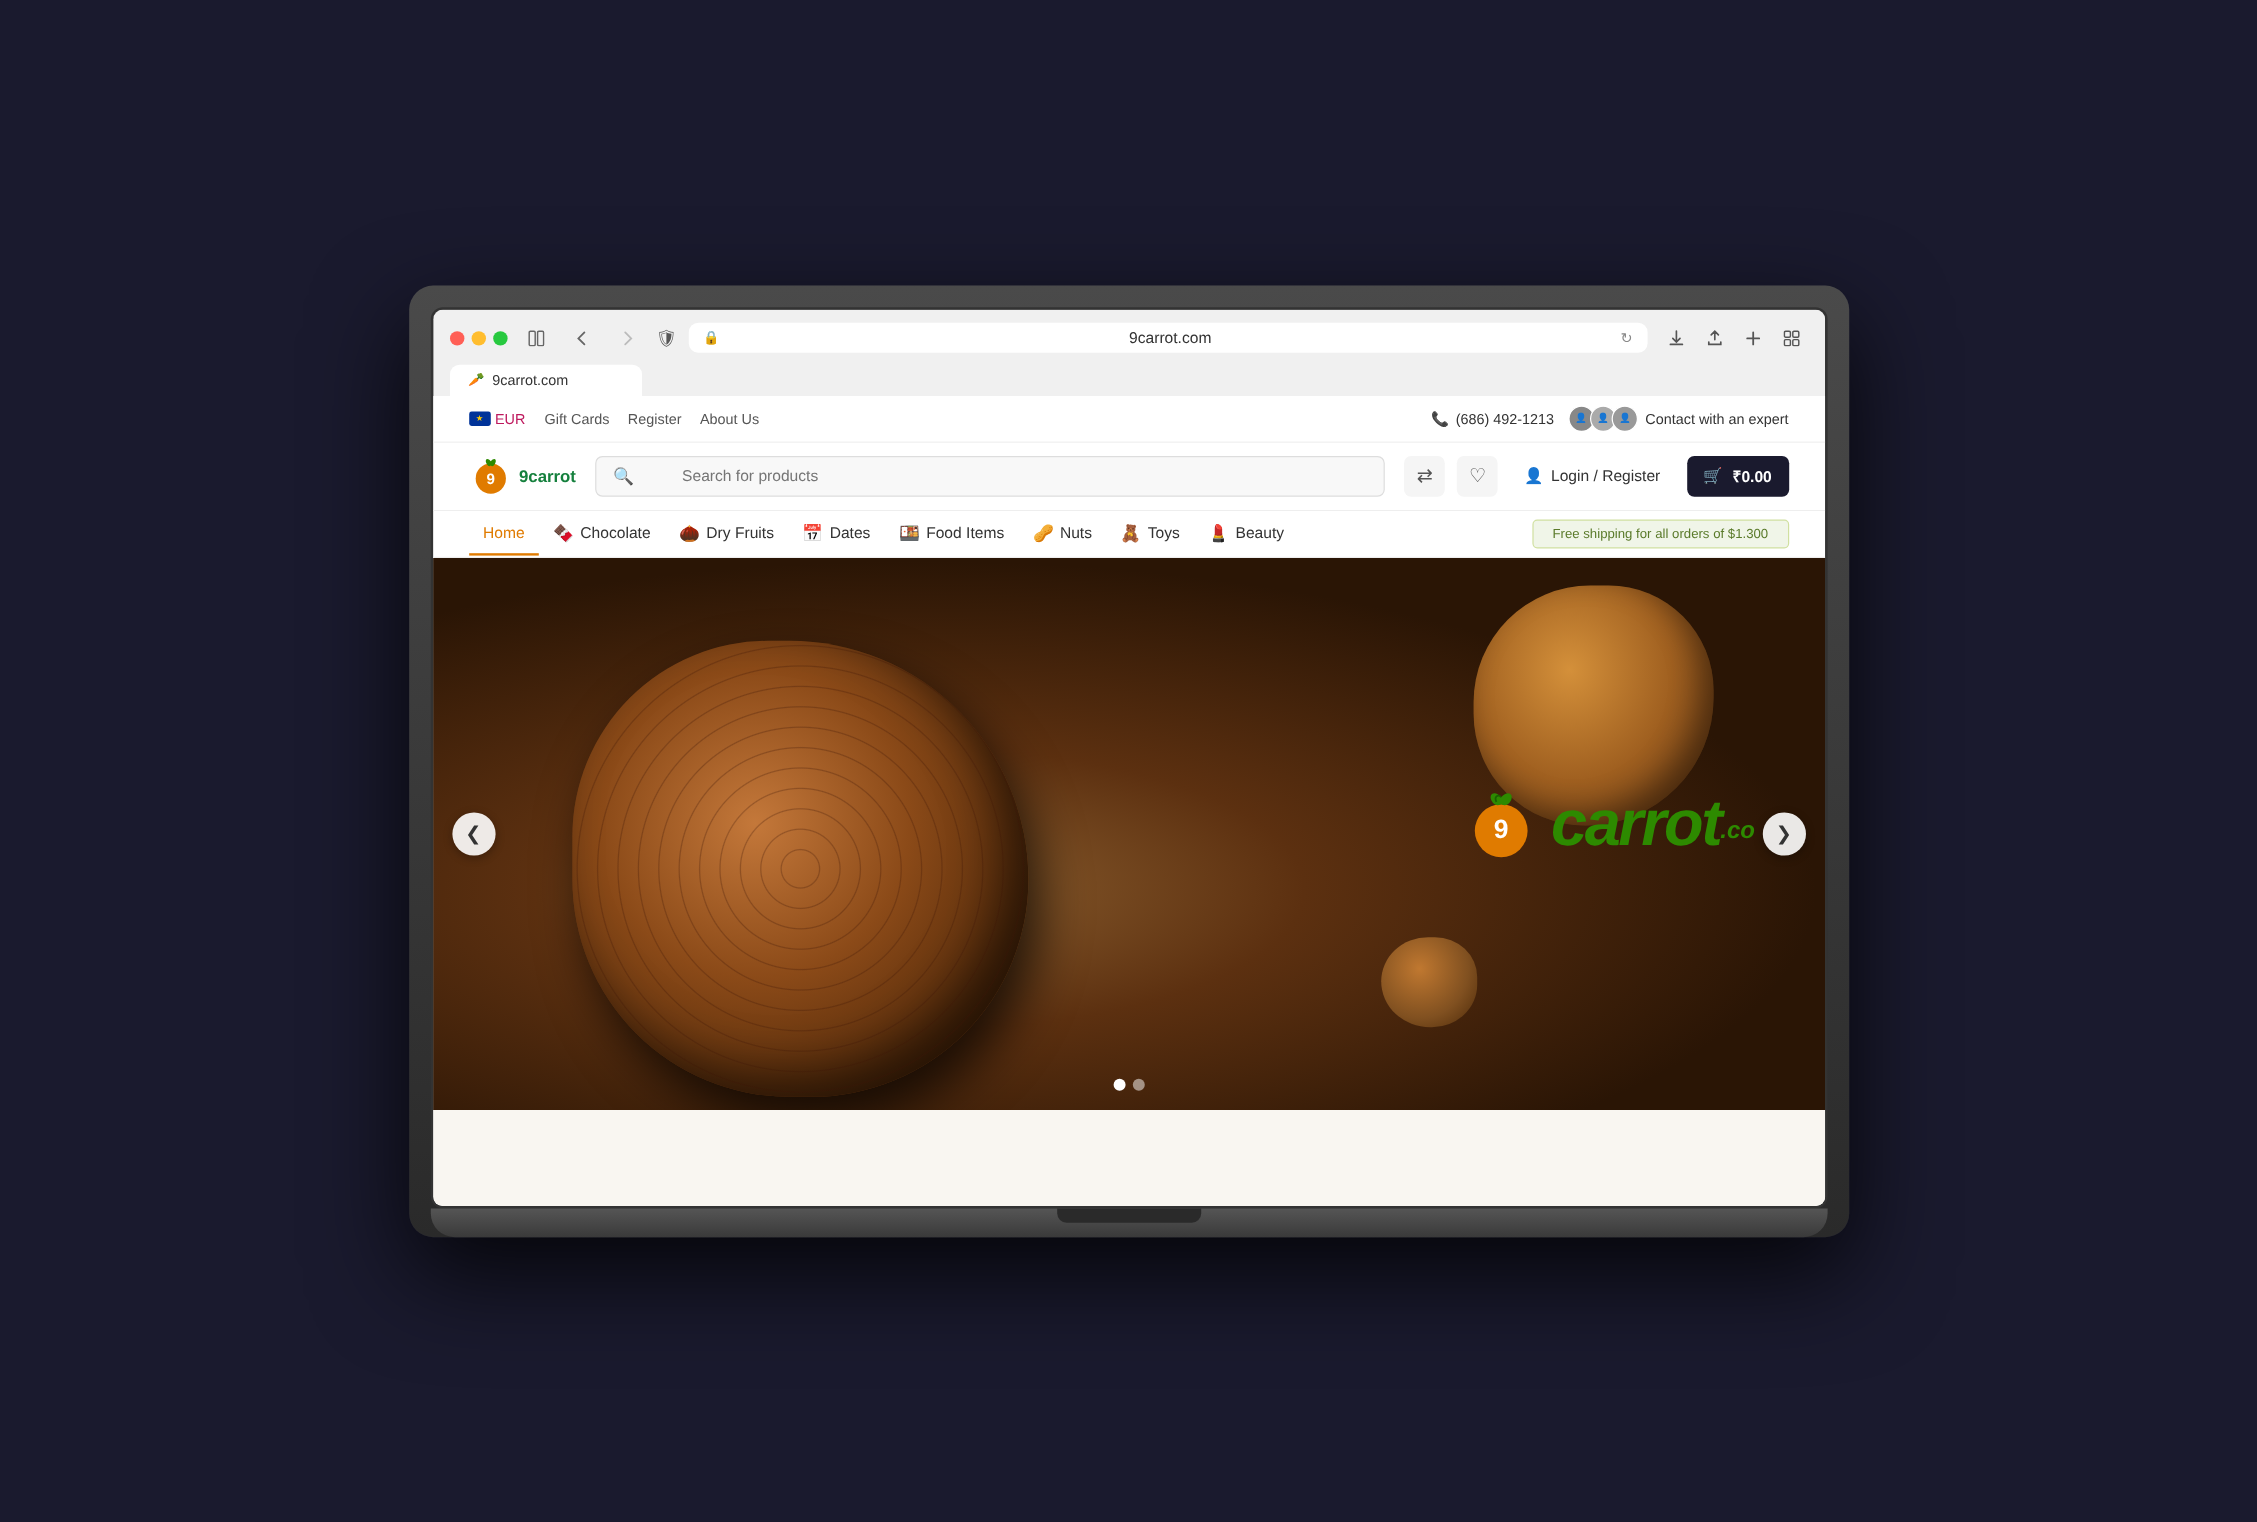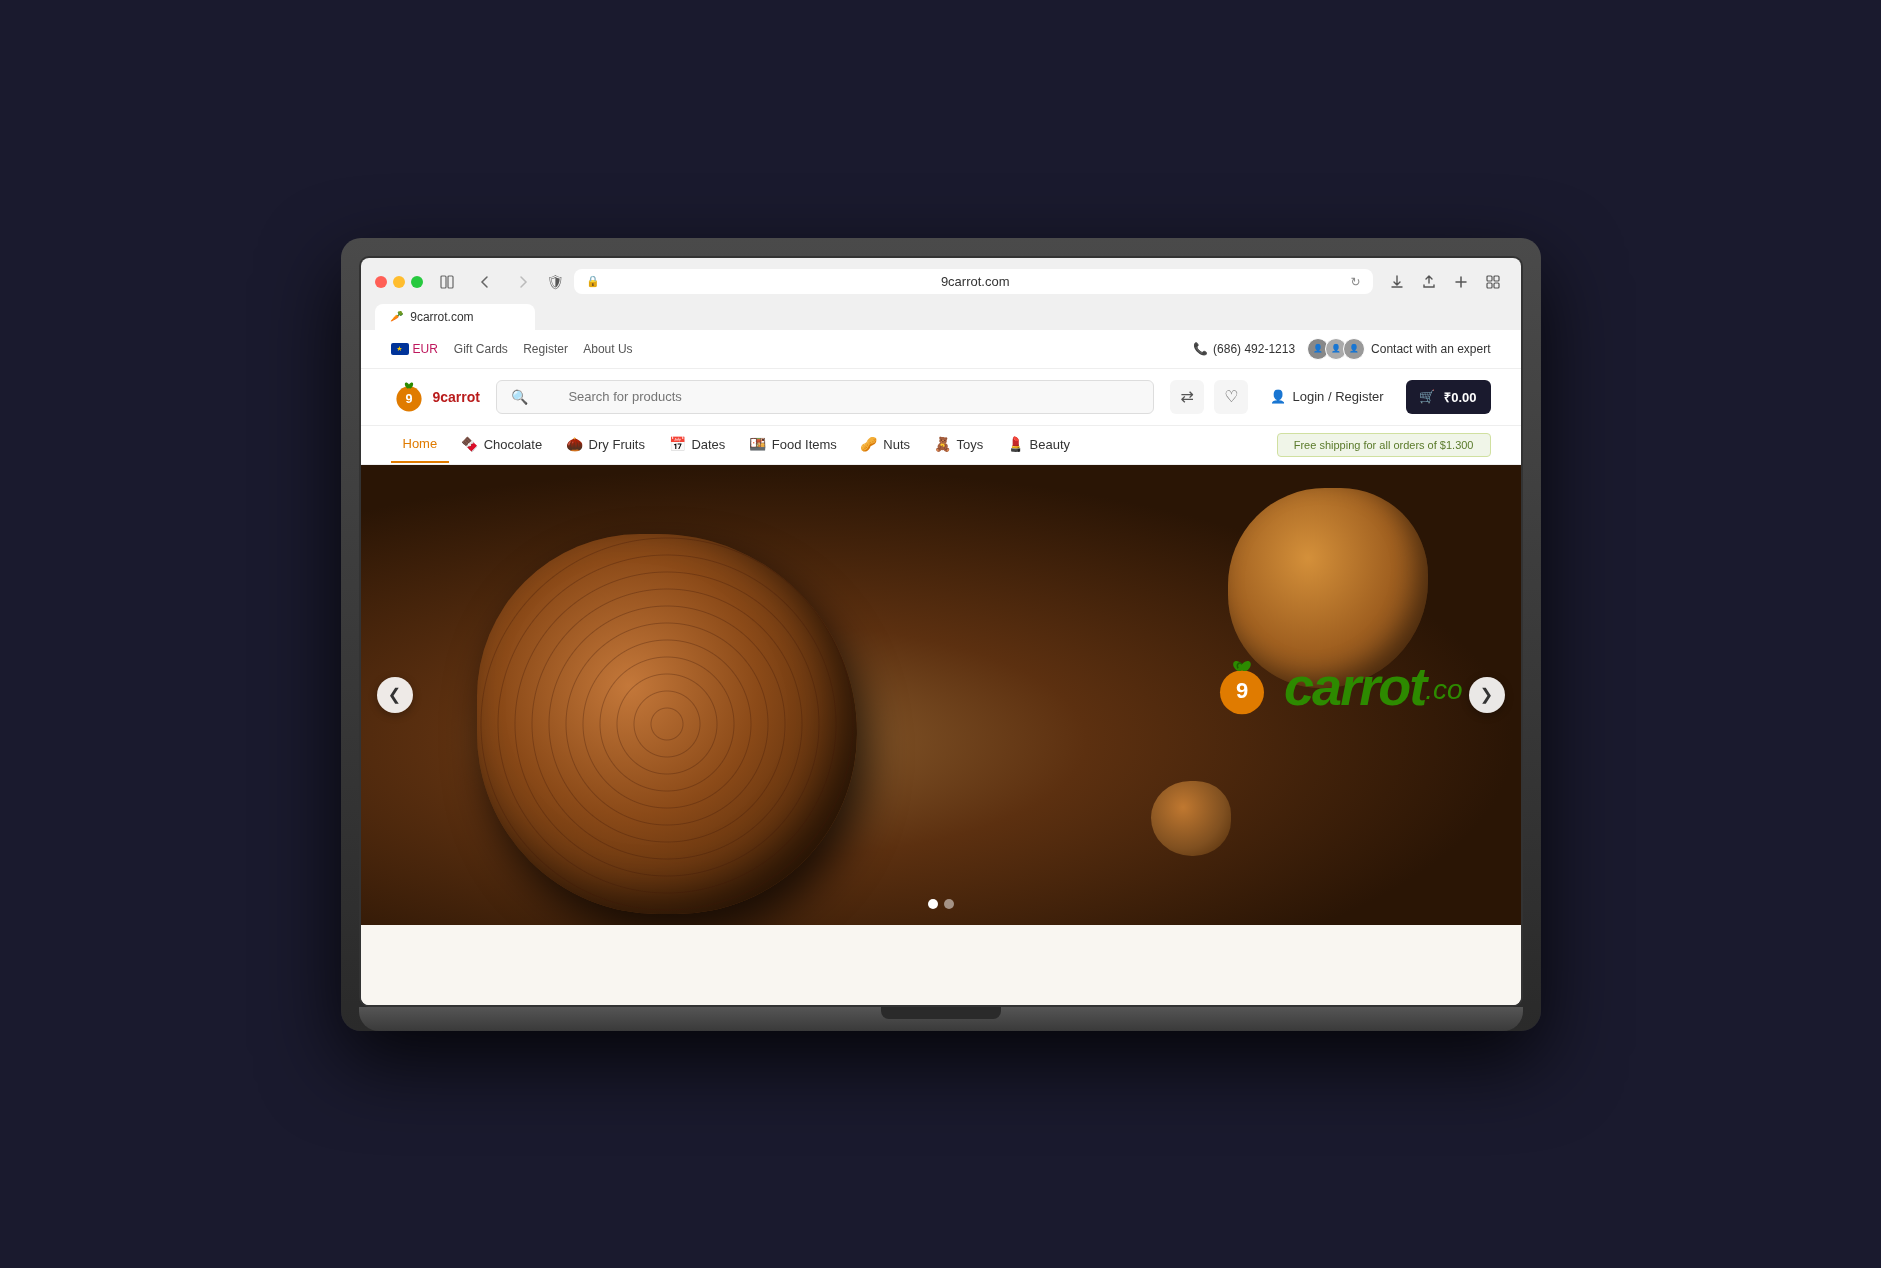--- a/index.html
+++ b/index.html
@@ -325,21 +325,21 @@
     }
 
     .nav-links {
       display: flex;
       align-items: center;
       gap: 0;
     }
 
     .nav-item {
       display: flex;
-      align-items: flex-end;
+      align-items: flex-start;
       gap: 5px;
       padding: 10px 12px;
       font-size: 13px;
       color: #333;
       cursor: pointer;
       text-decoration: none;
       border-bottom: 2px solid transparent;
     }
 
     .nav-item.active {
@@ -633,21 +633,21 @@
 
       <div class="header">
         <div class="logo-container">
           <svg class="logo-icon" viewBox="0 0 40 40">
 
             <circle cx="20" cy="22" r="14" fill="#e07b00"></circle>
             <path d="M20 6 C17 2 14 4 16 8 C18 12 20 10 20 10 C20 10 22 12 24 8 C26 4 23 2 20 6Z" fill="#2d8a00"></path>
             <text x="20" y="27" text-anchor="middle" fill="white" font-size="14" font-weight="bold">9</text>
           </svg>
           <div>
-            <div style="font-size:14px;font-weight:800;color:#b91c1c;line-height:1;">9carrot</div>
+            <div style="font-size:14px;font-weight:800;color:#15803d;line-height:1;">9carrot</div>
           </div>
         </div>
 
         <div class="search-bar">
           <span class="search-icon">🔍</span>
           <input class="search-input" type="text" placeholder="Search for products" style="">
         </div>
 
         <div class="header-actions">
           <button class="icon-btn compare">⇄</button>
@@ -712,21 +712,21 @@
 
           <div class="hero-overlay-text">
             <div class="brand-logo-hero">
               <svg width="64" height="64" viewBox="0 0 64 64">
                 <circle cx="32" cy="38" r="22" fill="#e07b00"></circle>
                 <path d="M32 10 C27 4 21 7 24 13 C27 19 32 16 32 16 C32 16 37 19 40 13 C43 7 37 4 32 10Z" fill="#2d8a00"></path>
                 <path d="M28 14 C26 10 29 7 32 10" stroke="#1a6000" stroke-width="1.5" fill="none"></path>
                 <text x="32" y="44" text-anchor="middle" fill="white" font-size="22" font-weight="900">9</text>
               </svg>
               <div>
-                <span style="font-size:54px;font-weight:900;color:#2d8a00;font-style:italic;letter-spacing:-2px;">carrot</span><span style="font-size:28px;font-weight:400;color:#2d8a00;font-style:italic;vertical-align:super;">.co</span>
+                <span style="font-size:54px;font-weight:900;color:#2d8a00;font-style:italic;letter-spacing:-2px;">carrot</span><span style="font-size:20px;font-weight:700;color:#2d8a00;font-style:italic;vertical-align:super;">.co</span>
               </div>
             </div>
           </div>
         </div>
 
         <button class="slider-nav-btn prev">
           <span>❮</span>
         </button>
         <button class="slider-nav-btn next">
           <span>❯</span>

